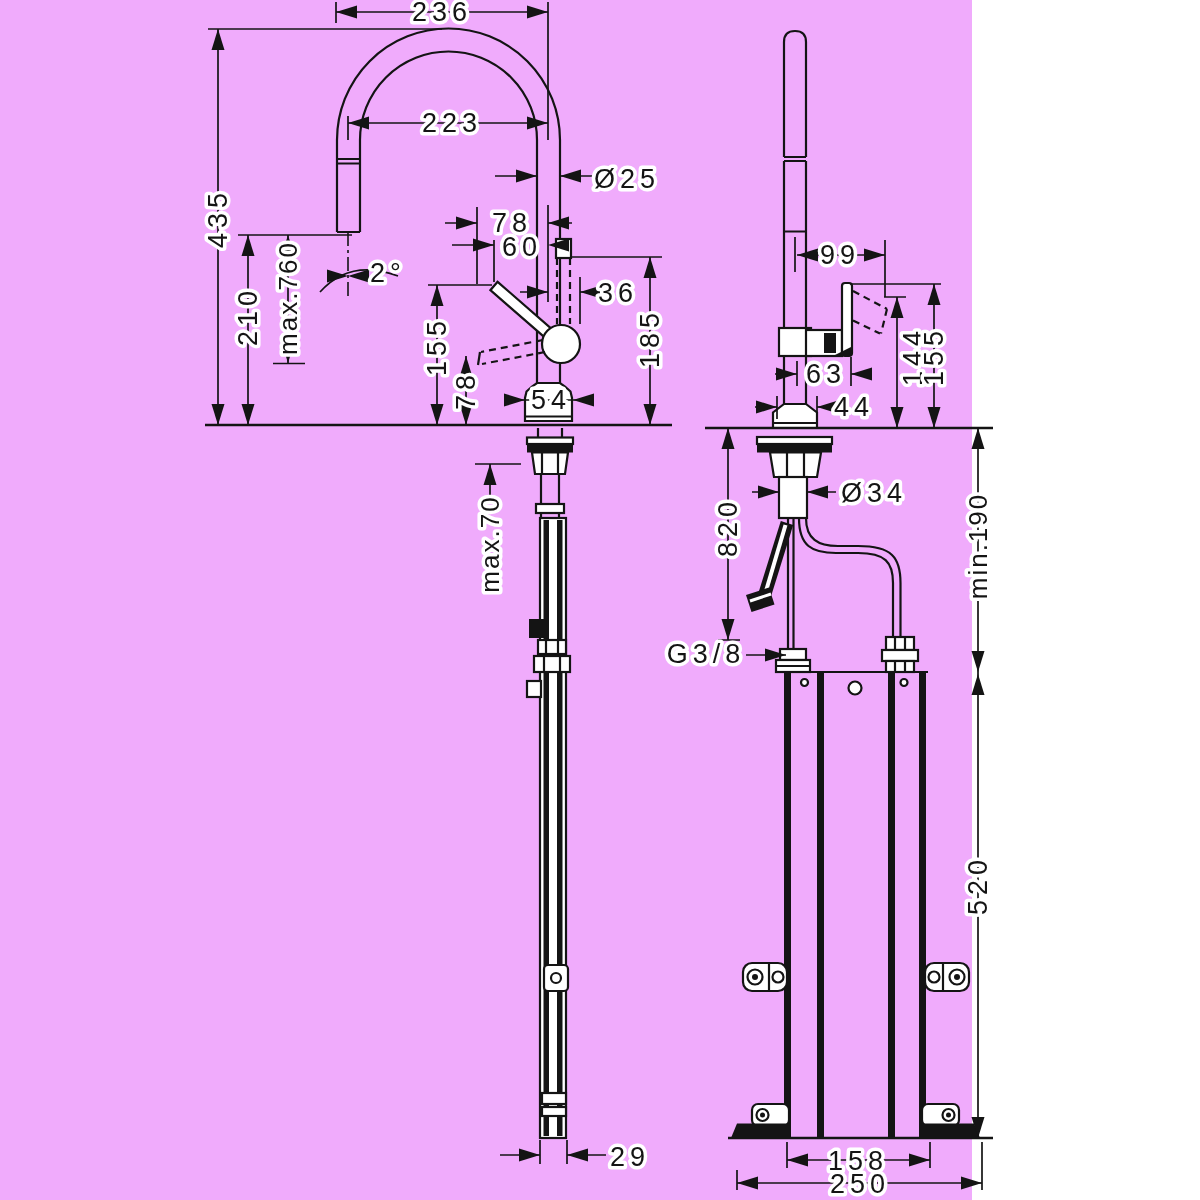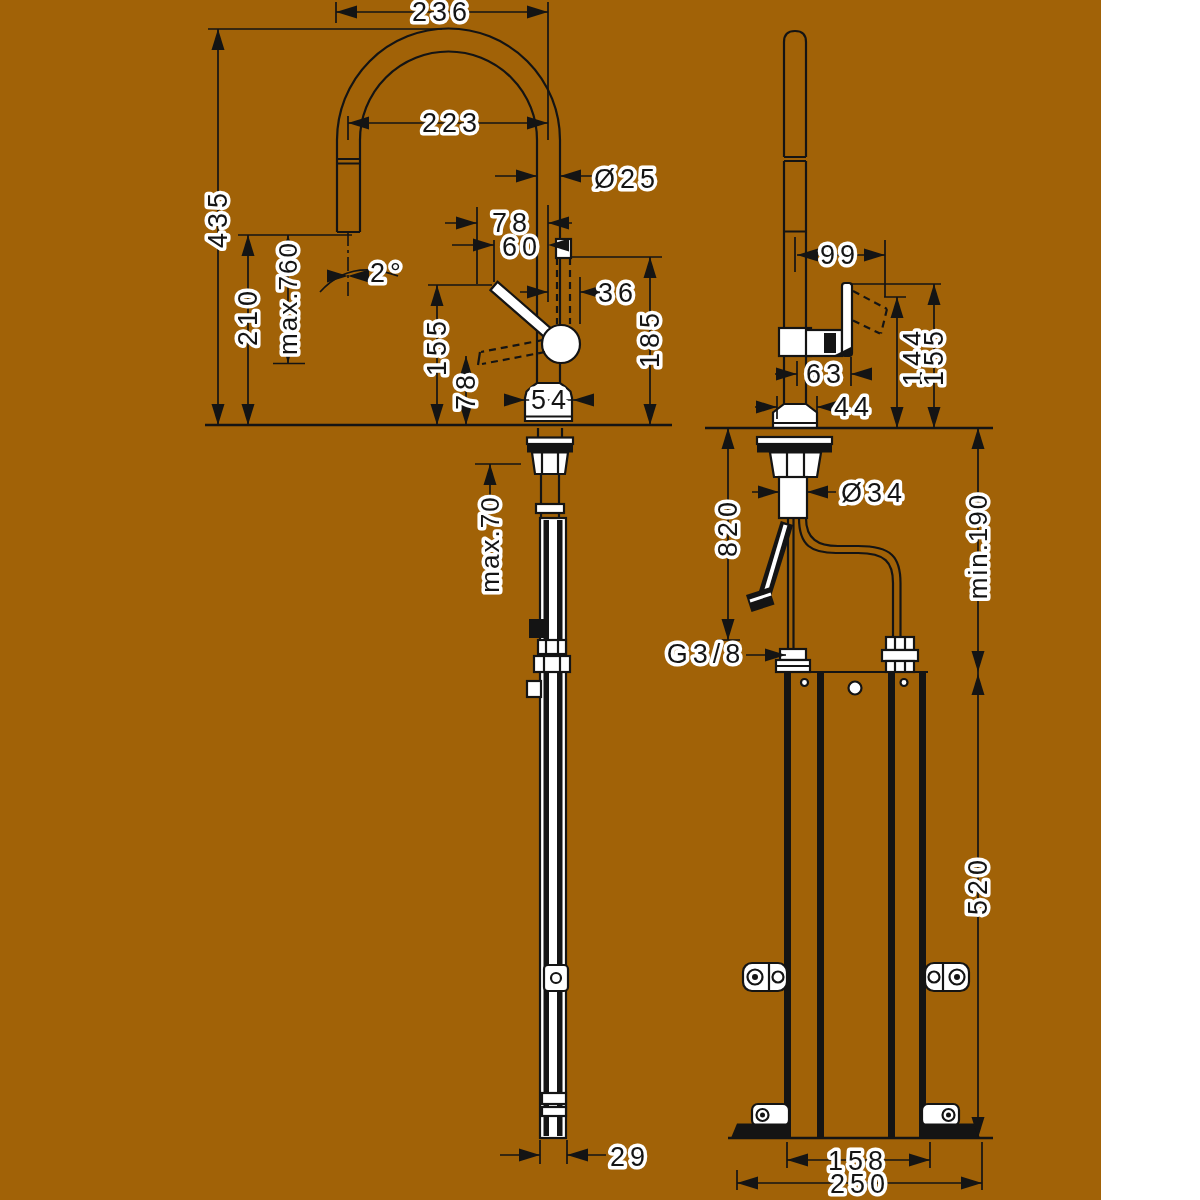--- a/index.html
+++ b/index.html
@@ -1,16 +1,16 @@
 <!DOCTYPE html>
 <html><head>
 <meta charset="utf-8">
 <style>
   html,body{margin:0;padding:0;background:#fff;width:1200px;height:1200px;overflow:hidden;}
-  .stage{width:1101px;height:1200px;background:#a16207;}
+  .stage{width:972px;height:1200px;background:#f0abfc;}
   svg{display:block;}
   text.dim{
     font-family:"Liberation Sans",sans-serif;
     font-size:27px; letter-spacing:5px; fill:#141414;
     paint-order:stroke; stroke:#ffffff; stroke-width:7px; stroke-linejoin:round;
     text-anchor:middle;
   }
   text.small{ font-size:26px; letter-spacing:2px; }
   text.start{ text-anchor:start; }
   .outline{ stroke:#141414; stroke-width:2.2; fill:none; stroke-linecap:butt; }

